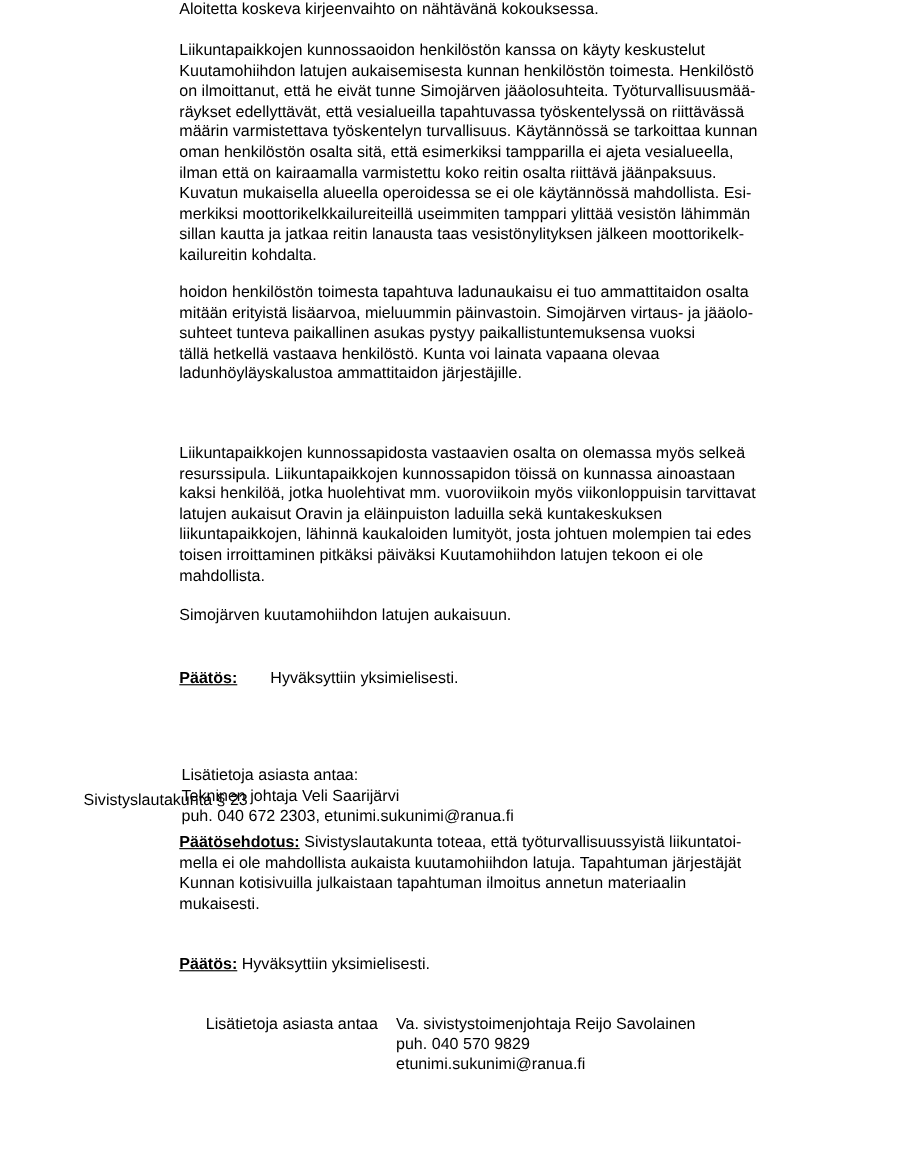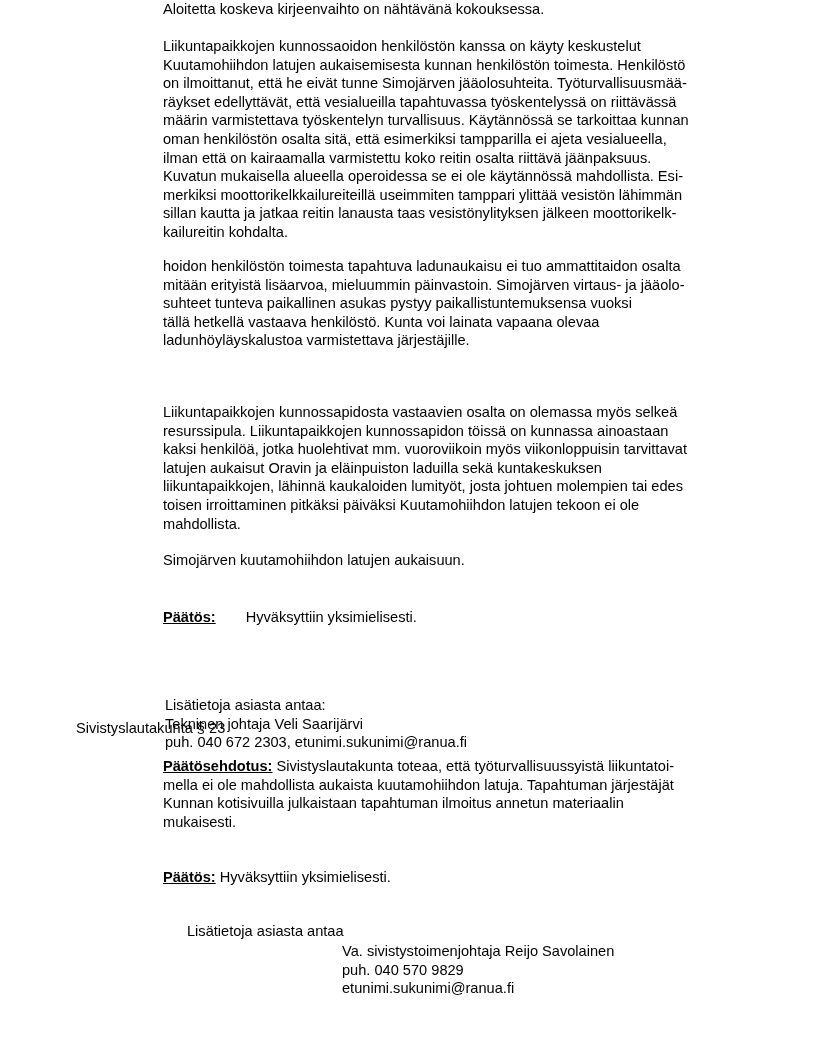--- a/index.html
+++ b/index.html
@@ -4,21 +4,21 @@
 <style>
   html, body { margin: 0; padding: 0; background: #ffffff; }
   body { width: 816px; height: 1056px; position: relative; overflow: hidden;
          font-family: "Liberation Sans", sans-serif; font-size: 14.6px; color: #000; }
   .blk { position: absolute; left: 163px; width: 600px; line-height: 18.6px; white-space: nowrap; }
   .line { display: block; height: 18.6px; }
   .lbl { font-weight: bold; text-decoration: underline; }
   .tab-gap { display: inline-block; width: 30px; }
   .heading { position: absolute; left: 76px; line-height: 18.6px; }
   .contact-l { position: absolute; left: 163px; line-height: 18.6px; margin-left: 24px; }
-  .contact-r { position: absolute; left: 342px; line-height: 18.6px; margin-top: 20px; }
+  .contact-r { position: absolute; left: 360px; line-height: 18.6px; }
 </style>
 </head>
 <body>
 
 <div class="blk" style="top:0px;">
   <span class="line">Aloitetta koskeva kirjeenvaihto on nähtävänä kokouksessa.</span>
 </div>
 
 <div class="blk" style="top:37px;">
   <span class="line">Liikuntapaikkojen kunnossaoidon henkilöstön kanssa on käyty keskustelut</span>
@@ -32,21 +32,21 @@
   <span class="line">merkiksi moottorikelkkailureiteillä useimmiten tamppari ylittää vesistön lähimmän</span>
   <span class="line">sillan kautta ja jatkaa reitin lanausta taas vesistönylityksen jälkeen moottorikelk-</span>
   <span class="line">kailureitin kohdalta.</span>
 </div>
 
 <div class="blk" style="top:257px;">
   <span class="line">hoidon henkilöstön toimesta tapahtuva ladunaukaisu ei tuo ammattitaidon osalta</span>
   <span class="line">mitään erityistä lisäarvoa, mieluummin päinvastoin. Simojärven virtaus- ja jääolo-</span>
   <span class="line">suhteet tunteva paikallinen asukas pystyy paikallistuntemuksensa vuoksi</span>
   <span class="line">tällä hetkellä vastaava henkilöstö. Kunta voi lainata vapaana olevaa</span>
-  <span class="line">ladunhöyläyskalustoa varmistettava järjestäjille.</span>
+  <span class="line">ladunhöyläyskalustoa ammattitaidon järjestäjille.</span>
 </div>
 
 <div class="blk" style="top:403px;">
   <span class="line">Liikuntapaikkojen kunnossapidosta vastaavien osalta on olemassa myös selkeä</span>
   <span class="line">resurssipula. Liikuntapaikkojen kunnossapidon töissä on kunnassa ainoastaan</span>
   <span class="line">kaksi henkilöä, jotka huolehtivat mm. vuoroviikoin myös viikonloppuisin tarvittavat</span>
   <span class="line">latujen aukaisut Oravin ja eläinpuiston laduilla sekä kuntakeskuksen</span>
   <span class="line">liikuntapaikkojen, lähinnä kaukaloiden lumityöt, josta johtuen molempien tai edes</span>
   <span class="line">toisen irroittaminen pitkäksi päiväksi Kuutamohiihdon latujen tekoon ei ole</span>
   <span class="line">mahdollista.</span>

